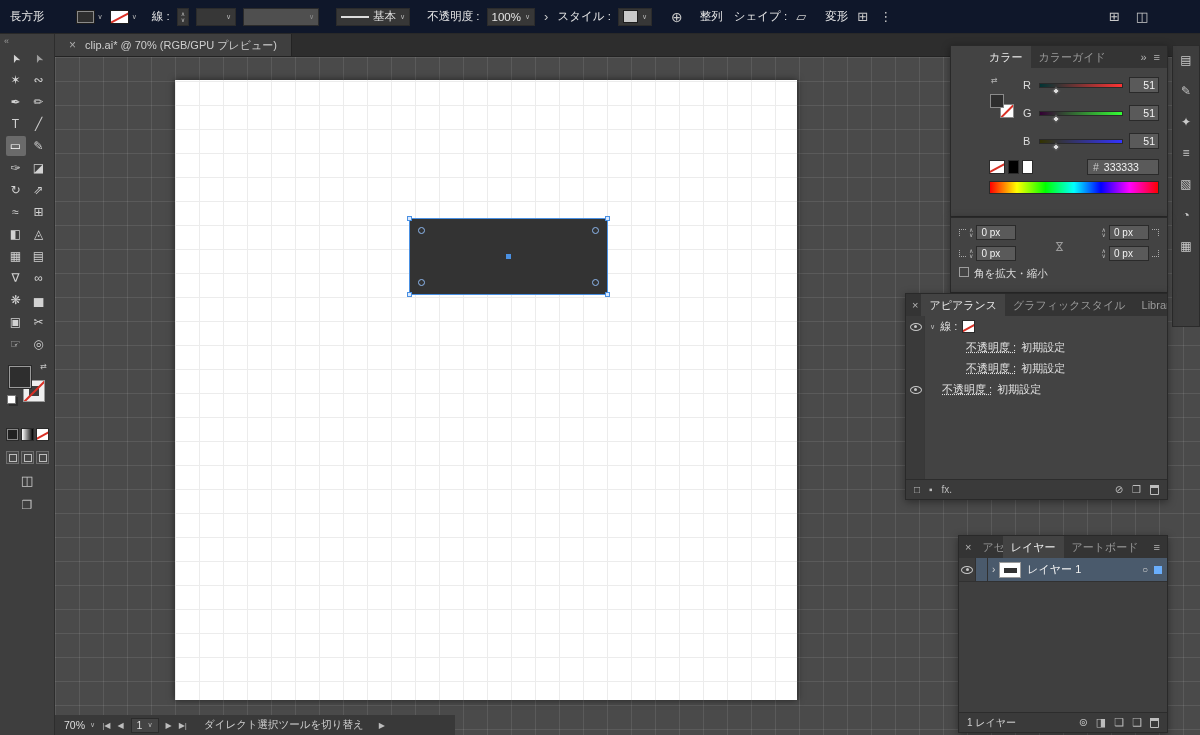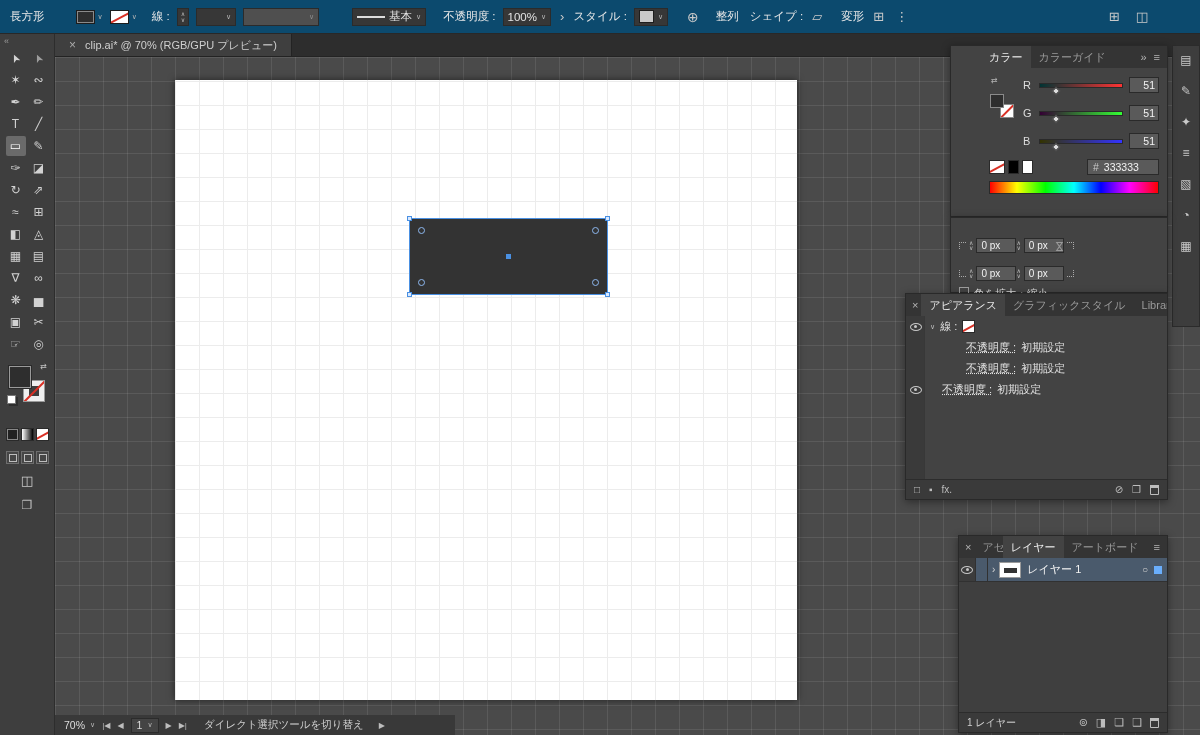--- a/index.html
+++ b/index.html
@@ -4,21 +4,21 @@
 <style>
   * { margin:0; padding:0; box-sizing:border-box; }
   html,body { background:#222; }
   .app {
     position:relative; width:1200px; height:735px; overflow:hidden;
     background:#4a4a4a; font-family:"Liberation Sans","DejaVu Sans",sans-serif;
     font-size:11px; color:#ddd; -webkit-font-smoothing:antialiased;
   }
 
   
-  .cb { position:absolute; top:0; left:0; width:1200px; height:34px; background:#0c4a6e;
+  .cb { position:absolute; top:0; left:0; width:1200px; height:34px; background:#0f172a;
         border-bottom:1px solid #282828; display:flex; align-items:center; gap:7px;
         padding:0 10px; font-size:11.5px; color:#e3e3e3; z-index:10; white-space:nowrap; }
   .cb-label { color:#e8e8e8; }
   .chev { font-size:7px; color:#b5b5b5; }
   .dd { display:inline-flex; align-items:center; gap:4px; height:18px; border:1px solid #2b2b2b;
         background:#373737; padding:0 4px; }
   .dd.disabled { background:#4f4f4f; width:76px; justify-content:flex-end; }
   .stepper { display:inline-flex; flex-direction:column; justify-content:center; line-height:6px;
              font-size:6px; color:#bbb; height:18px; padding:0 3px; border:1px solid #2b2b2b; background:#373737; }
   .swatch { width:19px; height:14px; border:1px solid #1d1d1d; display:inline-block; position:relative; }
@@ -135,21 +135,21 @@
   .sw.white { width:11px; height:14px; background:#fff; }
   .hex-field { margin-left:auto; width:72px; height:16px; background:#5a5a5a; border:1px solid #2a2a2a;
                display:flex; align-items:center; gap:5px; padding:0 5px; font-size:10.5px; color:#f2f2f2; }
   .hex-field .pfx { color:#c9c9c9; }
   .spectrum { height:13px; border:1px solid #2a2a2a;
               background:linear-gradient(to right,#ff0000,#ffff00 16%,#00ff00 33%,#00ffff 50%,#0000ff 66%,#ff00ff 83%,#ff0000); }
 
   
   .corner-panel { left:950px; top:217px; width:218px; height:76px; }
   .cr-body { position:relative; padding:7px 8px 0 8px; }
-  .cr-row { display:flex; align-items:center; margin-bottom:6px;margin-top:13px; }
+  .cr-row { display:flex; align-items:center; justify-content:space-between; margin-bottom:6px; }
   .cr-cell { display:flex; align-items:center; gap:3px; }
   .ci { width:7px; height:7px; display:inline-block; }
   .ci.tl { border-top:1px dotted #aaa; border-left:1px dotted #aaa; }
   .ci.tr { border-top:1px dotted #aaa; border-right:1px dotted #aaa; }
   .ci.bl { border-bottom:1px dotted #aaa; border-left:1px dotted #aaa; }
   .ci.br { border-bottom:1px dotted #aaa; border-right:1px dotted #aaa; }
   .cr-stepper { display:inline-flex; flex-direction:column; justify-content:center; line-height:5px;
                 font-size:6px; color:#bbb; }
   .cr-box { width:40px; height:15px; background:#5a5a5a; border:1px solid #2a2a2a; font-size:10px;
             color:#f2f2f2; display:flex; align-items:center; padding-left:4px; }
@@ -228,21 +228,21 @@
     <span class="stepper">
       <span>∧</span>
       <span>∨</span>
     </span>
     <span class="dd" style="width:40px;justify-content:flex-end">
       <span class="chev">∨</span>
     </span>
     <span class="dd disabled">
       <span class="chev" style="color:#8d8d8d">∨</span>
     </span>
-    <span class="dd" style="margin-left:26px">
+    <span class="dd" style="margin-left:10px">
       <span class="line-preview"></span>
       <span>基本</span>
       <span class="chev">∨</span>
     </span>
     <span class="cb-label" style="margin-left:10px">不透明度 :</span>
     <span class="dd">
       <span>100%</span>
       <span class="chev">∨</span>
     </span>
     <span class="cb-icon">›</span>

